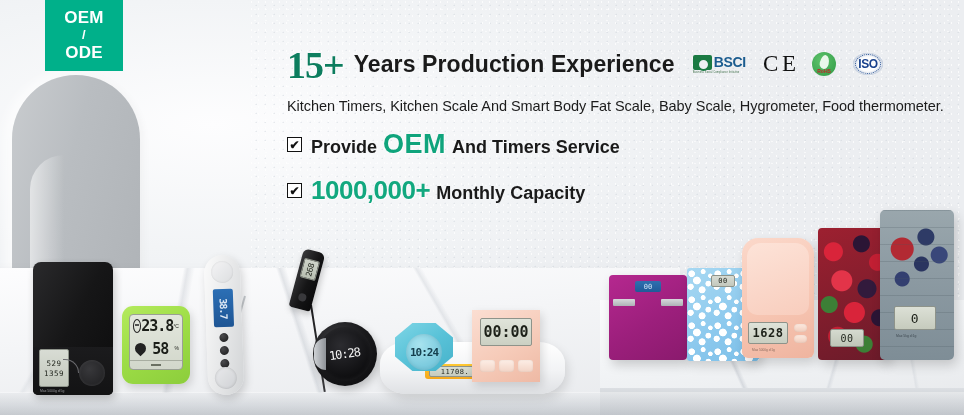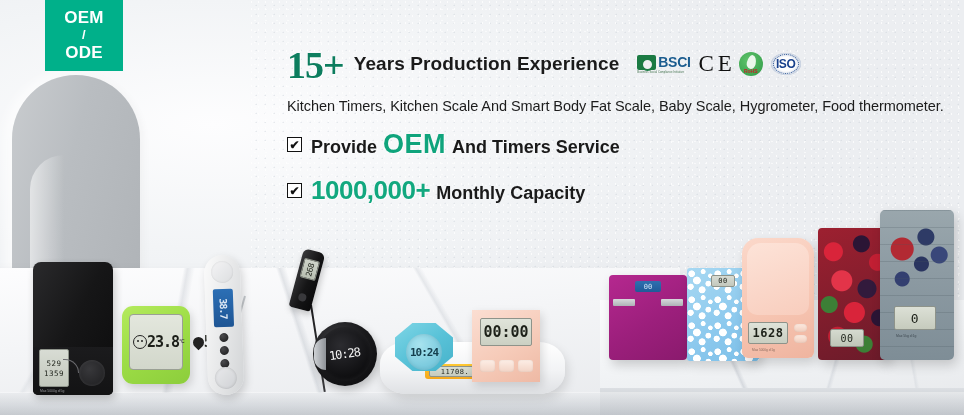--- a/index.html
+++ b/index.html
@@ -93,24 +93,24 @@
   .copy { position: absolute; left: 287px; top: 40px; width: 670px; z-index: 6; }
   .headline-row { display: flex; align-items: center; gap: 10px; }
   .big15 {
     font-family: "Liberation Serif", serif;
     font-weight: bold; font-size: 38px; line-height: 50px;
     color: #0c7d5e;
     text-shadow: 1px 1px 0 rgba(255,255,255,.8);
     letter-spacing: -1px;
   }
   .headline-text {
-    font-size: 19px; font-weight: bold; color: #1a1a1a;
+    font-size: 23px; font-weight: bold; color: #1a1a1a;
     letter-spacing: .1px; padding-bottom: 2px;
   }
-  .certs { display: flex; align-items: center; gap: 8px; margin-left: 8px; padding-bottom: 2px; }
+  .certs { display: flex; align-items: center; gap: 17px; margin-left: 8px; padding-bottom: 2px; }
   .cert { display: flex; align-items: center; }
   .bsci { display: flex; flex-direction: column; align-items: flex-start; }
   .bsci-main { display: flex; align-items: center; gap: 2px; }
   .bsci-mark {
     width: 19px; height: 15px; background: #1b7a43; border-radius: 2px;
     position: relative;
   }
   .bsci-mark::after {
     content: ""; position: absolute; left: 4px; top: 3px;
     width: 9px; height: 9px; border-radius: 50%;
@@ -205,21 +205,21 @@
   .p-hygro {
     left: 122px; top: 306px; width: 68px; height: 78px;
     background: linear-gradient(150deg, #b4ea5e 0%, #9ede46 45%, #8ccd3c 100%);
     border-radius: 11px;
     box-shadow: 2px 4px 8px rgba(0,0,0,.15);
   }
   .p-hygro .screen {
     position: absolute; left: 7px; top: 8px; width: 54px; height: 56px;
     background: linear-gradient(180deg, #e3e7dd, #d2d7cb);
     border-radius: 4px; border: 1px solid #9aa094;
-    display: flex; flex-direction: row;
+    display: flex; flex-direction: column;
   }
   .hy-row { display: flex; align-items: center; justify-content: space-between; padding: 1px 3px; flex: 1; }
   .hy-icon { width: 14px; height: 14px; }
   .hy-face { border-radius: 50%; border: 1.4px solid #222; position: relative; }
   .hy-face::before { content:""; position:absolute; left:3px; top:4px; width:2px; height:2px; background:#222; border-radius:50%; }
   .hy-face::after { content:""; position:absolute; right:3px; top:4px; width:2px; height:2px; background:#222; border-radius:50%; }
   .hy-drop { background: #222; border-radius: 50% 50% 50% 0; transform: rotate(-45deg); width: 11px; height: 11px; margin-left:2px; }
   .hy-val { font-family: "DejaVu Sans Mono", monospace; font-weight: bold; font-size: 15px; color: #1b1e18; letter-spacing:-1px; }
   .hy-unit { font-size: 5px; color: #1b1e18; line-height: 1.1; }
   .hy-bar { height: 9px; border-top: 1px solid #a8ada1; display:flex; align-items:center; justify-content:center; }

